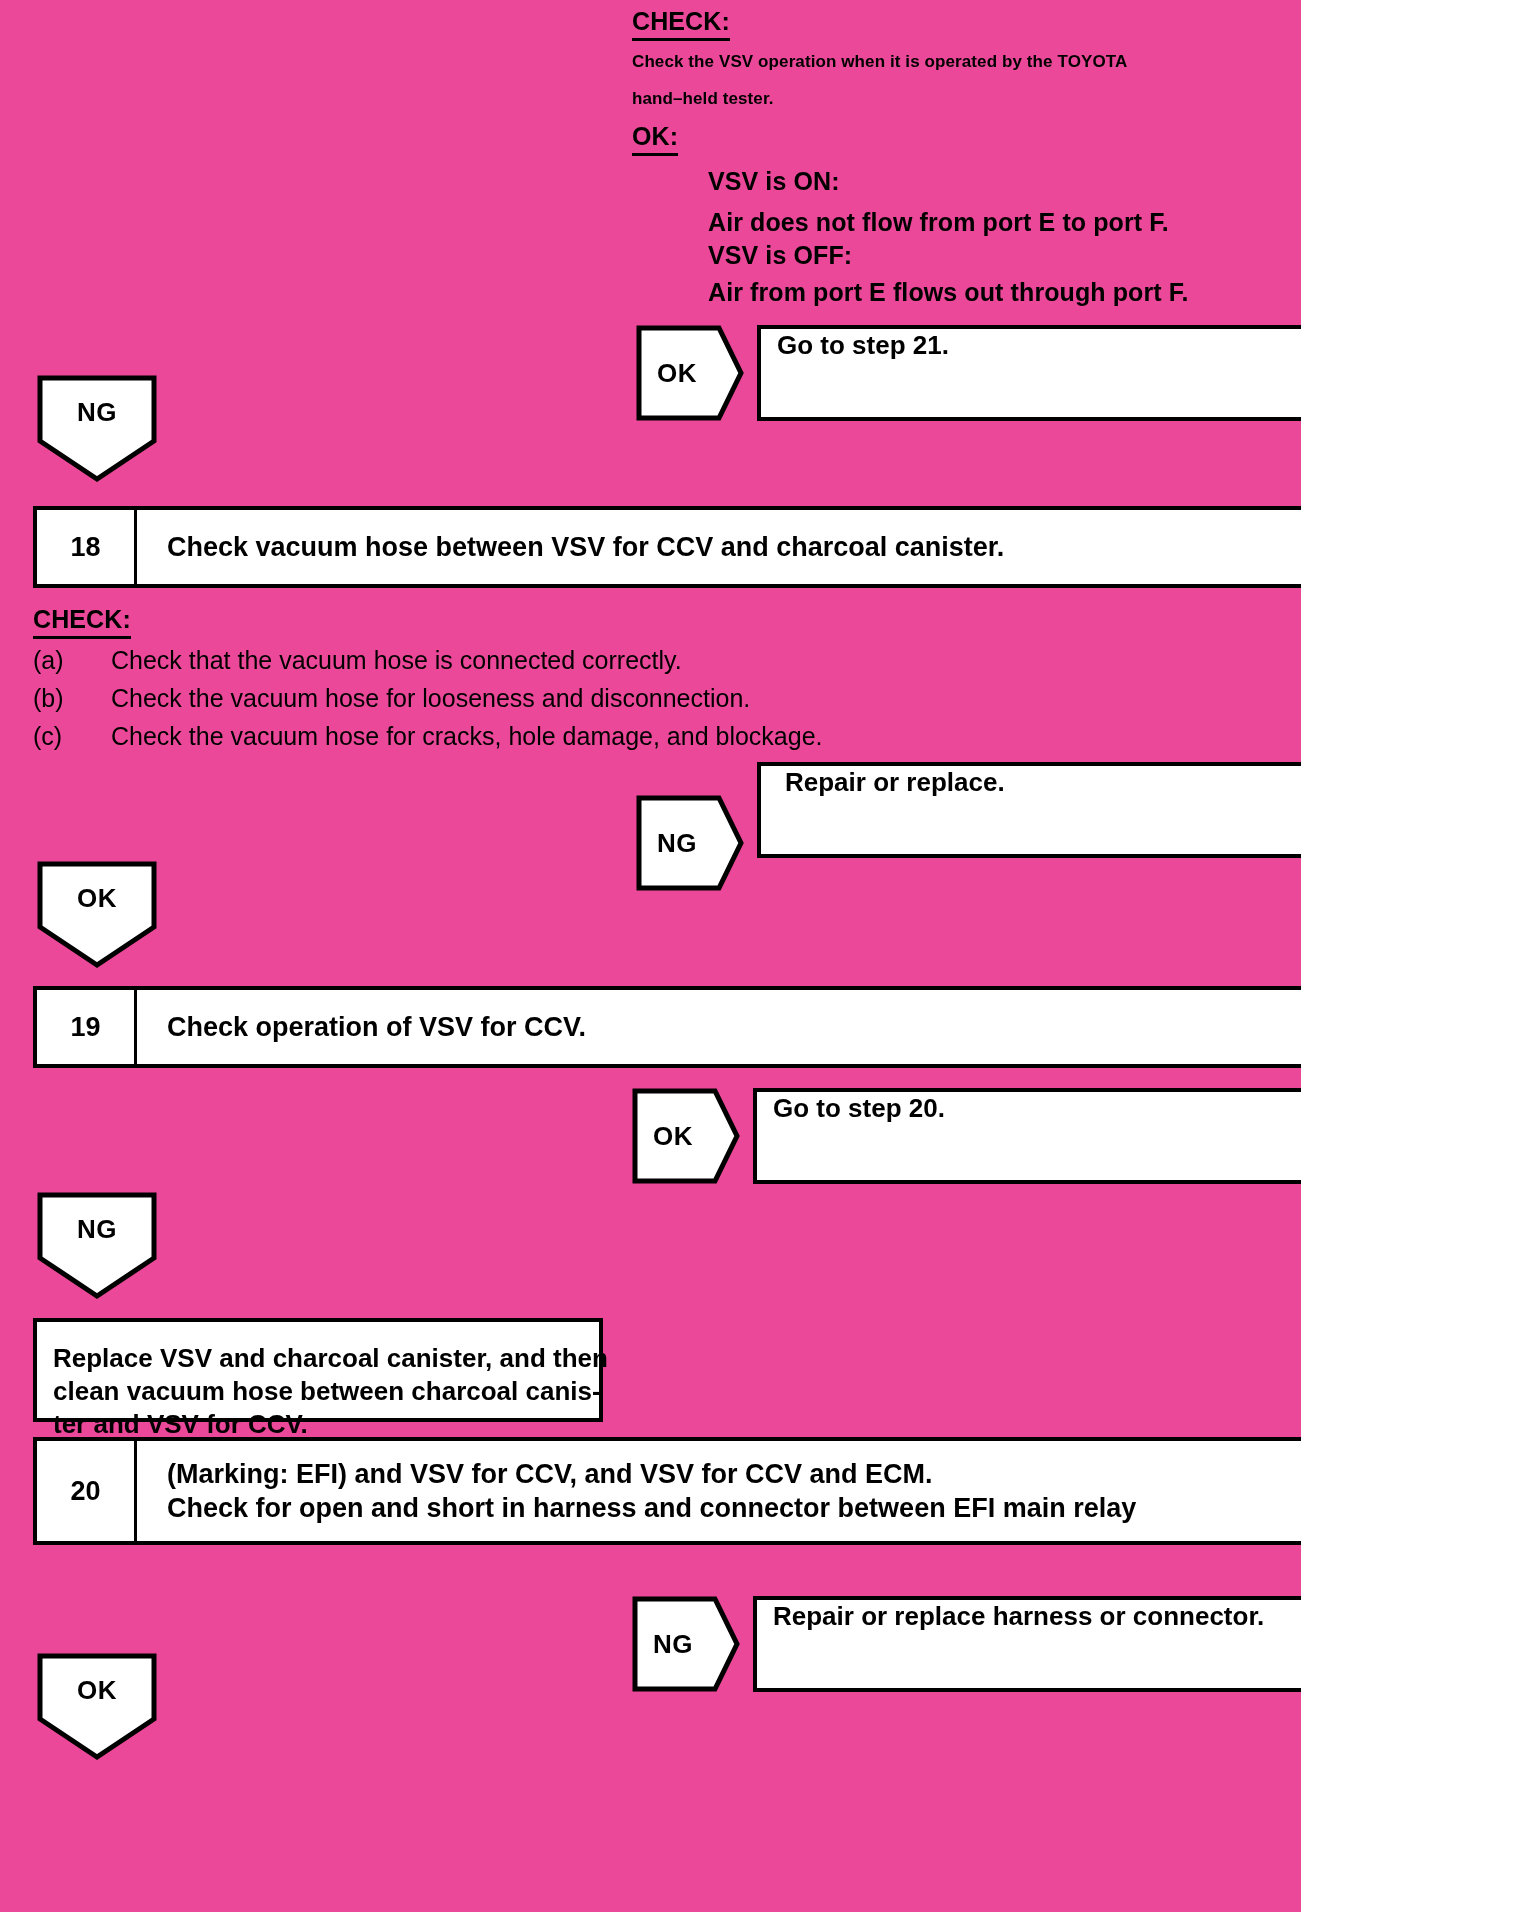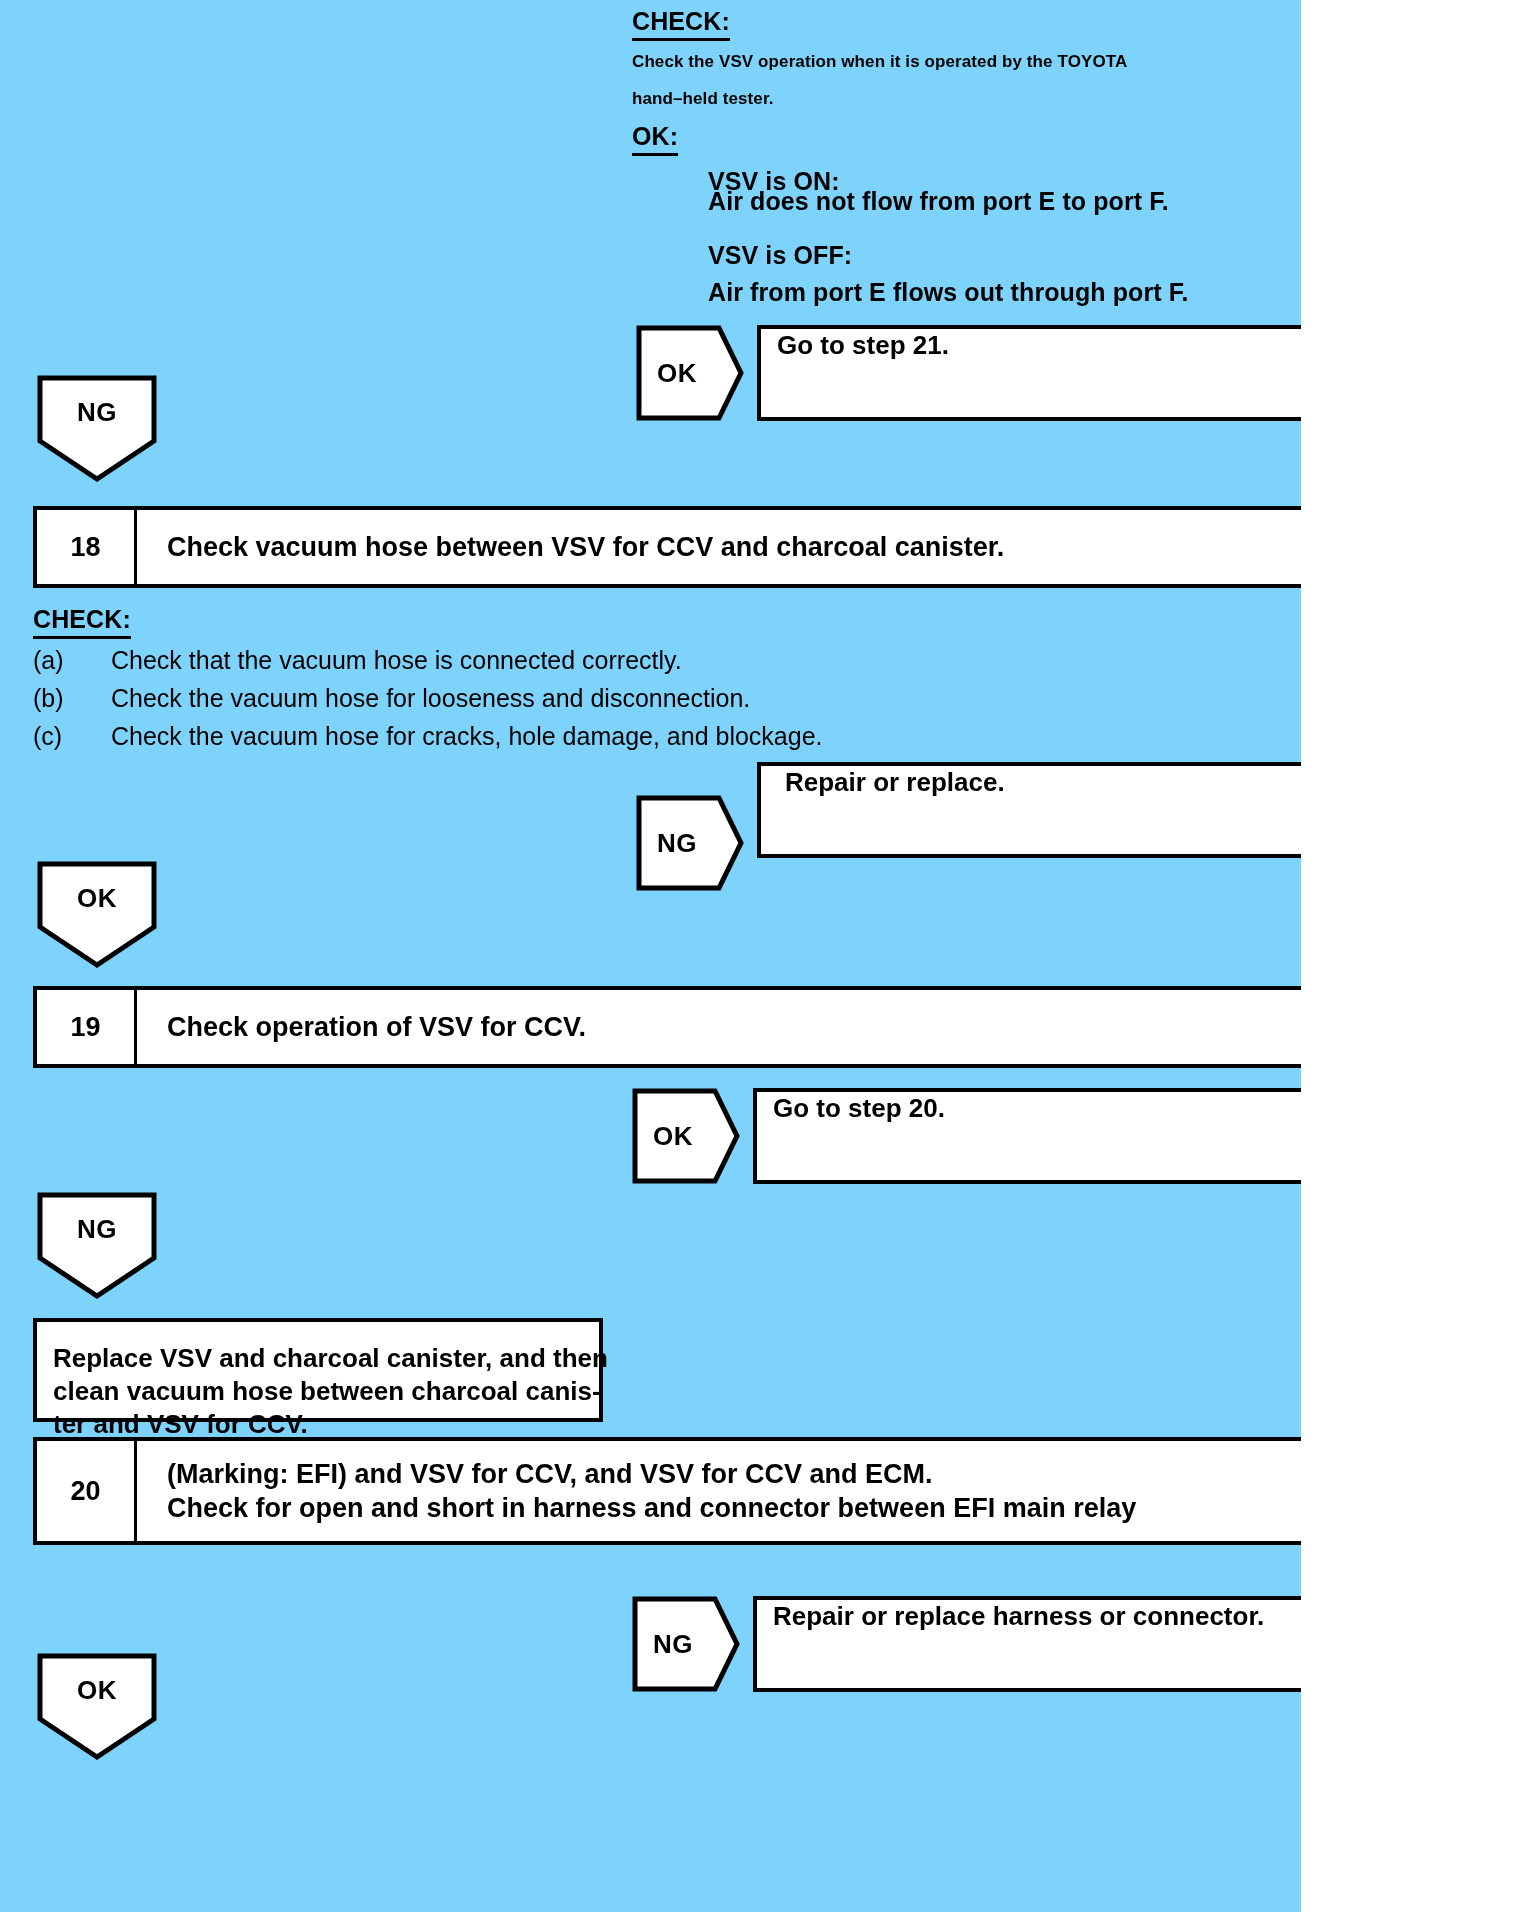--- a/index.html
+++ b/index.html
@@ -9,21 +9,21 @@
     background: #ffffff;
   }
   body {
     font-family: "Liberation Sans", sans-serif;
     color: #000000;
   }
   #page {
     position: relative;
     width: 1301px;
     height: 1912px;
-    background: #7dd3fc;
+    background: #ec4899;
     overflow: hidden;
   }
 
   
   .abs { position: absolute; }
 
   
   .body-text {
     font-size: 17px;
     line-height: 31px;
@@ -161,21 +161,21 @@
   <div class="abs" style="left:632px; top:6px;">
     <span class="heading-ul">CHECK:</span>
   </div>
   <div class="abs body-text" style="left:632px; top:46px;">Check the VSV operation when it is operated by the TOYOTA</div>
   <div class="abs body-text" style="left:632px; top:83px;">hand–held tester.</div>
 
   <div class="abs" style="left:632px; top:121px;">
     <span class="heading-ul">OK:</span>
   </div>
   <div class="abs bold-text" style="left:708px; top:166px;">VSV is ON:</div>
-  <div class="abs bold-text" style="left:708px; top:186px;">Air does not flow from port E to port F.</div>
+  <div class="abs bold-text" style="left:708px; top:207px;">Air does not flow from port E to port F.</div>
   <div class="abs bold-text" style="left:708px; top:240px;">VSV is OFF:</div>
   <div class="abs bold-text" style="left:708px; top:277px;">Air from port E flows out through port F.</div>
 
   <div class="judge-right" style="left:635px; top:325px;">
     <svg viewBox="0 0 110 96" xmlns="http://www.w3.org/2000/svg" aria-hidden="true">
       <path d="M4 3 L84 3 L106 48 L84 93 L4 93 Z" fill="#ffffff" stroke="#000000" stroke-width="5"></path>
     </svg>
     <div class="jlabel">OK</div>
   </div>
   <div class="result-box" style="left:757px; top:325px; width:712px; height:96px;">

